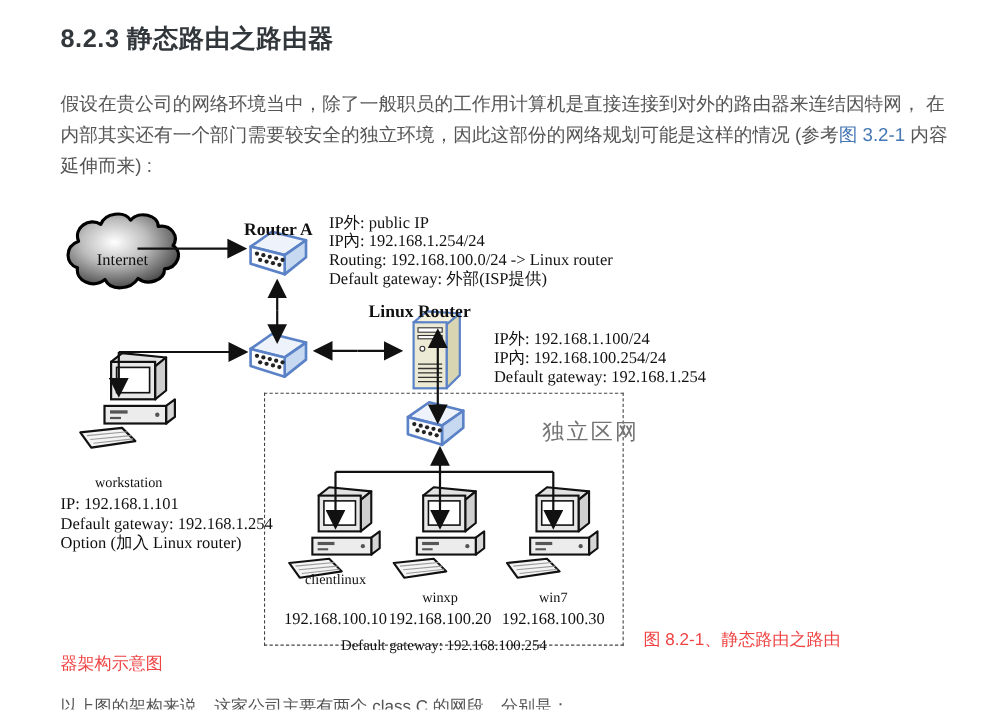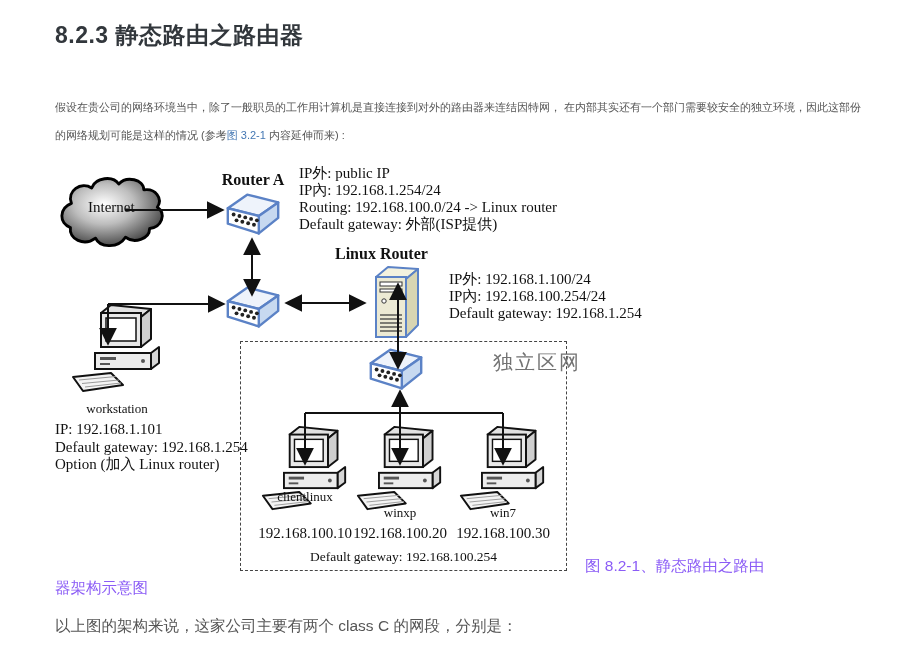--- a/index.html
+++ b/index.html
@@ -10,51 +10,51 @@
     color:#555555;
   }
   .page { padding:0 40px 0 55px; position:relative; }
 
   h1.page-title {
     margin-top:20px;
     font-size:23px; font-weight:bold; color:#32373c;
     letter-spacing:0.5px;
   }
   p.body-para {
-    margin-top:42px;
-    font-size:11px; line-height:28px; color:#555;
+    margin-top:30px;
+    font-size:17px; line-height:28px; color:#555;
   }
   a.fig-link { color:#4477b3; text-decoration:none; cursor:pointer; }
 
   
   .diagram {
     position:relative; width:815px; height:410px;
     margin-top:14px;
     font-family:"Liberation Serif","DejaVu Serif",serif;
     color:#111;
   }
   .dev { position:absolute; z-index:1; }
   .lines { position:absolute; left:0; top:0; z-index:2; pointer-events:none; }
-  .dlabel { position:absolute; z-index:3; white-space:nowrap; }
+  .dlabel { position:absolute; z-index:3; white-space:nowrap;margin-top:14px; }
   .bold16 { font-size:16px; font-weight:bold; }
   .plain16 { font-size:13px; }
   .annot { font-size:15px; line-height:17px; }
   .annot div { white-space:nowrap; }
   .ctr { text-align:center; }
 
   .lan-box {
     position:absolute; z-index:0;
     border:1px dashed #444; background:transparent;
   }
   .lan-title { font-size:20px; letter-spacing:2px; color:#737373; }
   .gw-note { font-size:13.5px; }
 
   
   .fig-caption {
-    margin-top:-18px; font-size:15.5px; line-height:22px; color:#8b5cf6;
+    margin-top:-18px; font-size:15.5px; line-height:22px; color:#ef4444;
     position:relative; z-index:4;
   }
   .fig-caption .cap1 { display:block; padding-left:530px; white-space:nowrap; }
   .fig-caption .cap2 { display:block; }
   p.footer-para { margin-top:17px; font-size:15.5px; color:#555; }
 </style>
 </head>
 <body>
 
 <svg width="0" height="0" style="position:absolute" aria-hidden="true">

